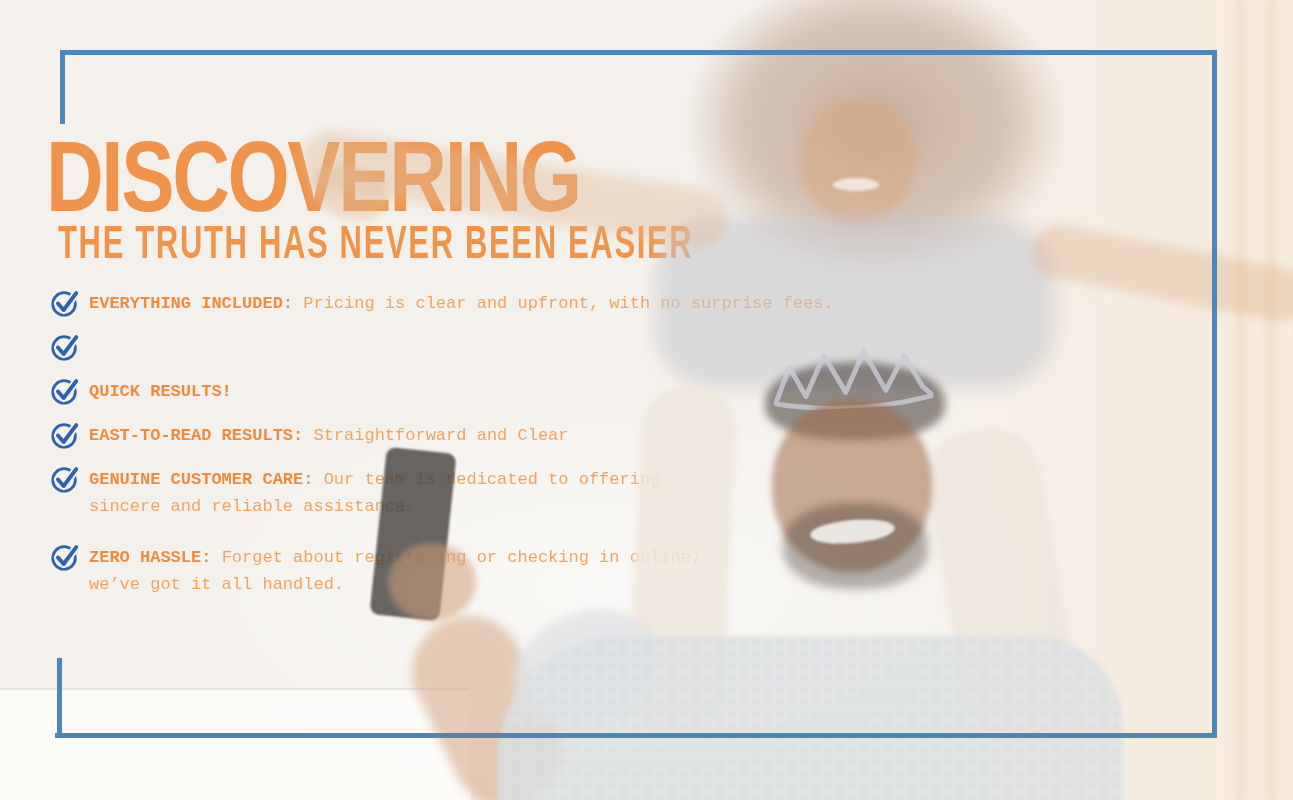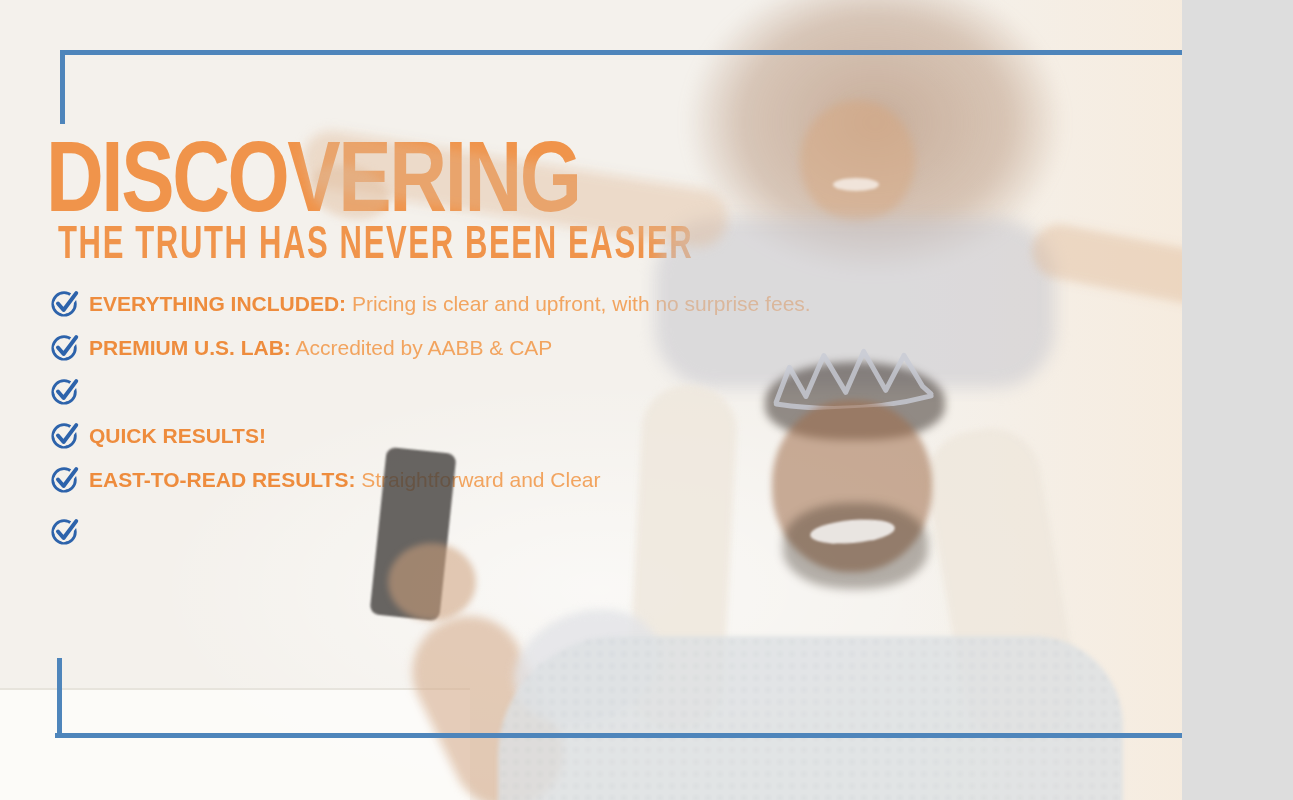--- a/index.html
+++ b/index.html
@@ -6,21 +6,21 @@
     --title-orange:#F0944B;
     --label-orange:#EE8C3D;
     --body-orange:#F2A45F;
     --check-blue:#2D63AB;
     --frame-blue:#4E85BB;
     --bg:#F4F1EC;
   }
   html,body{margin:0;padding:0;}
   body{font-family:"Liberation Sans",sans-serif;background:#ddd;}
   .canvas{
-    position:relative;width:1182px;height:800px;overflow:hidden;
+    position:relative;width:1293px;height:800px;overflow:hidden;
     background:var(--bg);
   }
   
   .warm-right{
     position:absolute;left:900px;top:0;width:393px;height:800px;
     background:linear-gradient(90deg,rgba(248,238,226,0) 0%,rgba(247,234,218,.55) 55%,rgba(246,231,212,.75) 100%);
   }
   .curtain{
     position:absolute;left:1217px;top:0;width:76px;height:800px;
     background:repeating-linear-gradient(90deg,#F8EDDE 0 18px,#F2E2CE 18px 30px);
@@ -44,21 +44,21 @@
   }
   .hero-subtitle{
     position:absolute;left:12px;top:92px;margin:0;
     font-size:47px;font-weight:bold;letter-spacing:2.5px;line-height:1;
     color:var(--title-orange);transform:scaleX(.66);transform-origin:left top;white-space:nowrap;
   }
   .checklist{position:absolute;left:50px;top:288px;width:840px;}
   .check-item{display:flex;gap:9px;margin-bottom:14px;align-items:flex-start;}
   .check-item:last-child{margin-top:22px;}
   .check-icon{flex:0 0 30px;width:30px;height:30px;}
-  .check-text{font-size:21px;line-height:27px;padding-top:2px;}
+  .check-text{font-size:17px;line-height:27px;padding-top:2px;font-family:Liberation Mono, monospace;}
   .line1{white-space:nowrap;}
   .check-label{font-weight:bold;color:var(--label-orange);}
   .check-desc{color:var(--body-orange);}
   .line2{color:var(--body-orange);}
   
   .frame{position:absolute;left:0;top:0;z-index:5;pointer-events:none;}
   .frame div{position:absolute;background:var(--frame-blue);}
   .frame .f-top{left:62px;top:50px;width:1155px;height:5px;}
   .frame .f-right{left:1212px;top:50px;width:5px;height:688px;}
   .frame .f-bottom{left:55px;top:733px;width:1162px;height:5px;}
@@ -130,31 +130,20 @@
       <circle cx="15" cy="17" r="12" fill="none" stroke="#2D63AB" stroke-width="3"></circle>
       <path d="M8.5 16.5 L14.5 23.5 L28 5.5" fill="none" stroke="#F4F1EC" stroke-width="8.5" stroke-linecap="round" stroke-linejoin="round"></path>
       <path d="M8.5 16.5 L14.5 23.5 L28 5.5" fill="none" stroke="#2D63AB" stroke-width="4.2" stroke-linecap="round" stroke-linejoin="round"></path>
     </svg>
     <div class="check-text">
       <div class="line1"><span class="check-label">EVERYTHING INCLUDED:</span> <span class="check-desc">Pricing is clear and upfront, with no surprise fees.</span></div>
 
     </div>
   </div>
 
-  <div class="check-item">
-    <svg class="check-icon" viewBox="0 0 32 32">
-      <circle cx="15" cy="17" r="12" fill="none" stroke="#2D63AB" stroke-width="3"></circle>
-      <path d="M8.5 16.5 L14.5 23.5 L28 5.5" fill="none" stroke="#F4F1EC" stroke-width="8.5" stroke-linecap="round" stroke-linejoin="round"></path>
-      <path d="M8.5 16.5 L14.5 23.5 L28 5.5" fill="none" stroke="#2D63AB" stroke-width="4.2" stroke-linecap="round" stroke-linejoin="round"></path>
-    </svg>
-    <div class="check-text">
-      <div class="line1"><span class="check-label">PREMIUM U.S. LAB:</span> <span class="check-desc">Accredited by AABB &amp; CAP</span></div>
-
-    </div>
-  </div>
 
   <div class="check-item">
     <svg class="check-icon" viewBox="0 0 32 32">
       <circle cx="15" cy="17" r="12" fill="none" stroke="#2D63AB" stroke-width="3"></circle>
       <path d="M8.5 16.5 L14.5 23.5 L28 5.5" fill="none" stroke="#F4F1EC" stroke-width="8.5" stroke-linecap="round" stroke-linejoin="round"></path>
       <path d="M8.5 16.5 L14.5 23.5 L28 5.5" fill="none" stroke="#2D63AB" stroke-width="4.2" stroke-linecap="round" stroke-linejoin="round"></path>
     </svg>
   </div>
 
   <div class="check-item">
@@ -174,27 +163,42 @@
       <circle cx="15" cy="17" r="12" fill="none" stroke="#2D63AB" stroke-width="3"></circle>
       <path d="M8.5 16.5 L14.5 23.5 L28 5.5" fill="none" stroke="#F4F1EC" stroke-width="8.5" stroke-linecap="round" stroke-linejoin="round"></path>
       <path d="M8.5 16.5 L14.5 23.5 L28 5.5" fill="none" stroke="#2D63AB" stroke-width="4.2" stroke-linecap="round" stroke-linejoin="round"></path>
     </svg>
     <div class="check-text">
       <div class="line1"><span class="check-label">EAST-TO-READ RESULTS:</span> <span class="check-desc">Straightforward and Clear</span></div>
 
     </div>
   </div>
 
-
-  <div class="check-item">
-    <svg class="check-icon" viewBox="0 0 32 32">
-      <circle cx="15" cy="17" r="12" fill="none" stroke="#2D63AB" stroke-width="3"></circle>
-      <path d="M8.5 16.5 L14.5 23.5 L28 5.5" fill="none" stroke="#F4F1EC" stroke-width="8.5" stroke-linecap="round" stroke-linejoin="round"></path>
-      <path d="M8.5 16.5 L14.5 23.5 L28 5.5" fill="none" stroke="#2D63AB" stroke-width="4.2" stroke-linecap="round" stroke-linejoin="round"></path>
-    </svg>
+  <div class="check-item">
+    <svg class="check-icon" viewBox="0 0 32 32">
+      <circle cx="15" cy="17" r="12" fill="none" stroke="#2D63AB" stroke-width="3"></circle>
+      <path d="M8.5 16.5 L14.5 23.5 L28 5.5" fill="none" stroke="#F4F1EC" stroke-width="8.5" stroke-linecap="round" stroke-linejoin="round"></path>
+      <path d="M8.5 16.5 L14.5 23.5 L28 5.5" fill="none" stroke="#2D63AB" stroke-width="4.2" stroke-linecap="round" stroke-linejoin="round"></path>
+    </svg>
+    <div class="check-text">
+      <div class="line1"><span class="check-label">GENUINE CUSTOMER CARE:</span> <span class="check-desc">Our team is dedicated to offering</span></div>
+      <div class="line2">sincere and reliable assistance.</div>
+    </div>
+  </div>
+
+  <div class="check-item">
+    <svg class="check-icon" viewBox="0 0 32 32">
+      <circle cx="15" cy="17" r="12" fill="none" stroke="#2D63AB" stroke-width="3"></circle>
+      <path d="M8.5 16.5 L14.5 23.5 L28 5.5" fill="none" stroke="#F4F1EC" stroke-width="8.5" stroke-linecap="round" stroke-linejoin="round"></path>
+      <path d="M8.5 16.5 L14.5 23.5 L28 5.5" fill="none" stroke="#2D63AB" stroke-width="4.2" stroke-linecap="round" stroke-linejoin="round"></path>
+    </svg>
+    <div class="check-text">
+      <div class="line1"><span class="check-label">ZERO HASSLE:</span> <span class="check-desc">Forget about registering or checking in online;</span></div>
+      <div class="line2">we’ve got it all handled.</div>
+    </div>
   </div>
 </div>
   </div>
 
   <div class="photo">
     <div class="shape girl-afro"></div>
     <div class="shape girl-face"></div>
     <div class="shape girl-smile"></div>
     <div class="shape girl-shirt"></div>
     <div class="shape girl-right-arm"></div>

